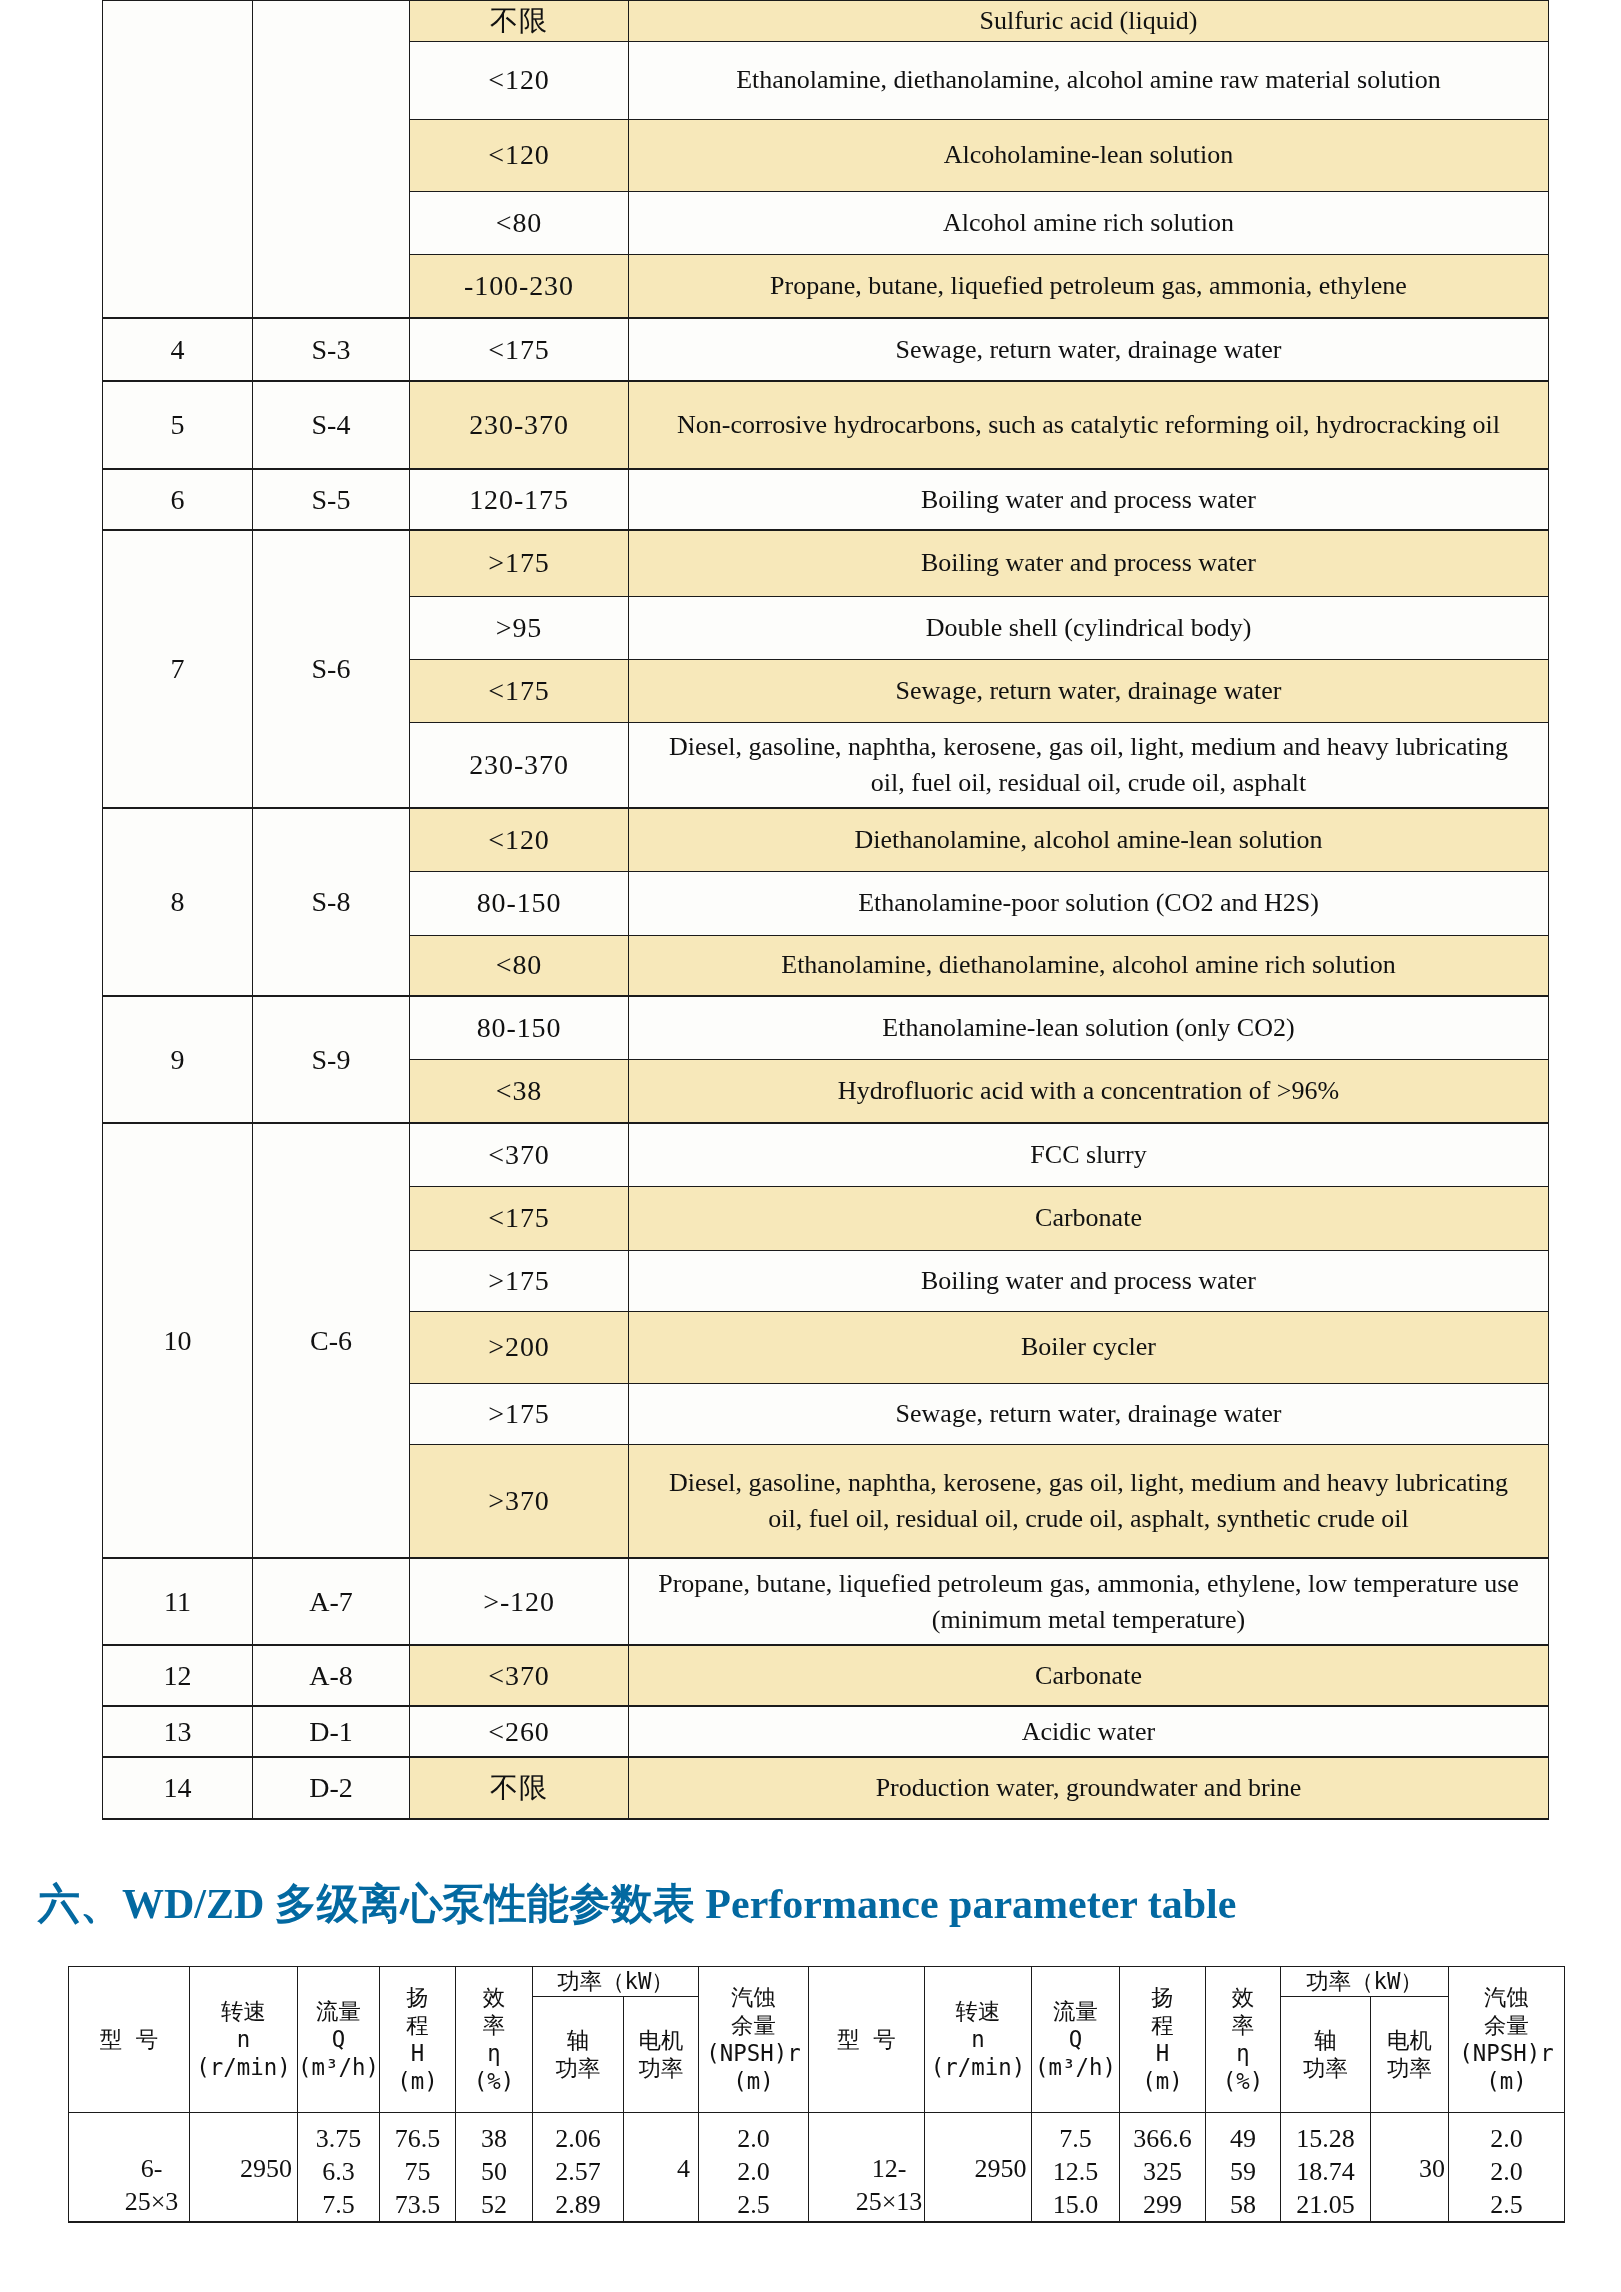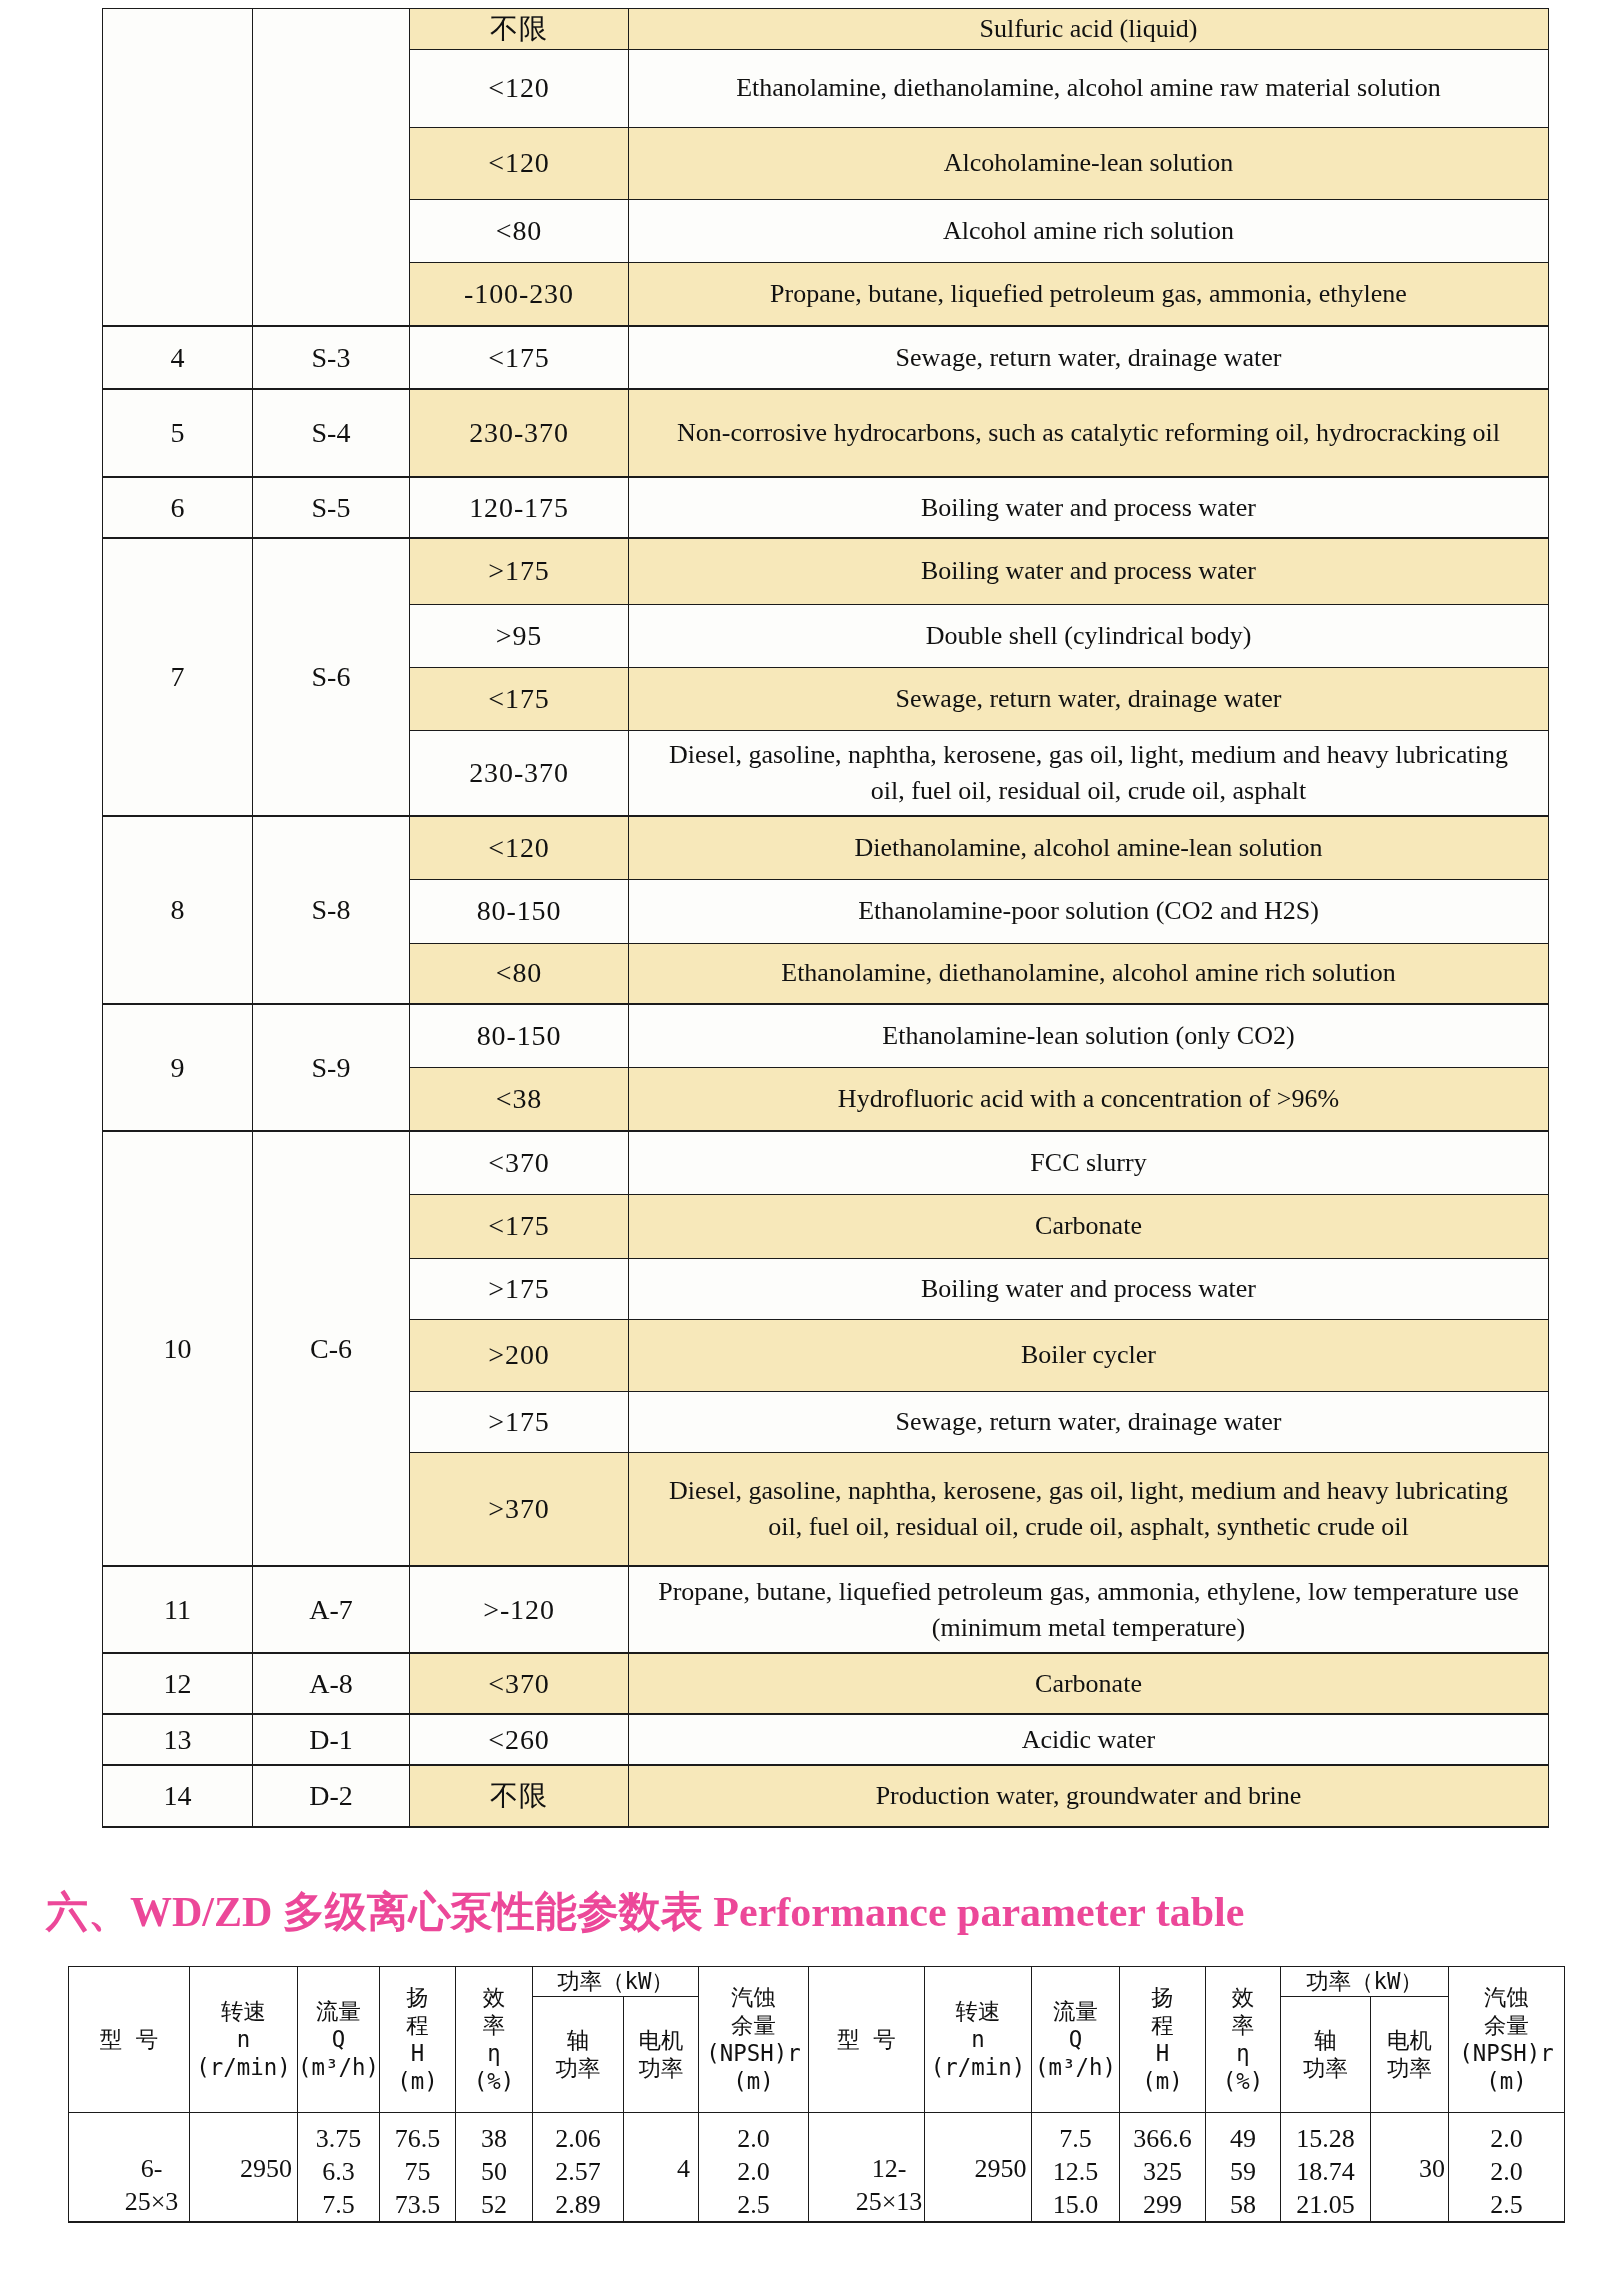--- a/index.html
+++ b/index.html
@@ -7,21 +7,21 @@
     position:relative;
     width:1621px;height:2293px;
     background:#ffffff;
     font-family:"Liberation Serif", serif;
     color:#111;
     overflow:hidden;
   }
 
   
   table.service{
-    position:absolute;left:102px;top:8px;
+    position:absolute;left:102px;top:0;
     width:1445px;
     border-collapse:collapse;
     table-layout:fixed;
   }
   table.service td{
     border:0.9px solid #1b1b1b;
     text-align:center;
     vertical-align:middle;
     font-size:27px;
     background:#fdfdfb;
@@ -31,26 +31,26 @@
   table.service{border-left:1.8px solid #1b1b1b;border-right:1.8px solid #1b1b1b;border-top:0.9px solid #1b1b1b;border-bottom:2.7px solid #1b1b1b;}
   table.service tr.group-start td{border-top:2.7px solid #1b1b1b;}
   table.service td.no-cell, table.service td.code-cell{font-size:28px;background:#fdfdfb;}
   table.service td.temp-cell{font-size:28px;letter-spacing:0.9px;}
   table.service td.desc-cell{font-size:26px;line-height:36px;padding:1.8px 27px;}
   table.service td.shaded{background:#f7e8ba;}
 
   
   .section-title{
     position:absolute;left:30px;top:1868px;
-    margin:16px;
+    margin:8px;
     font-size:42px;line-height:56px;
     font-weight:bold;
     font-family:"Liberation Serif", serif;
     white-space:nowrap;
-    color:#ec4899;
+    color:#0369a1;
   }
 
   
   table.perf{
     position:absolute;left:68px;top:1966px;
     width:1497px;
     border-collapse:collapse;
     table-layout:fixed;
     border:1.8px solid #1b1b1b;
     border-bottom:2.7px solid #1b1b1b;

